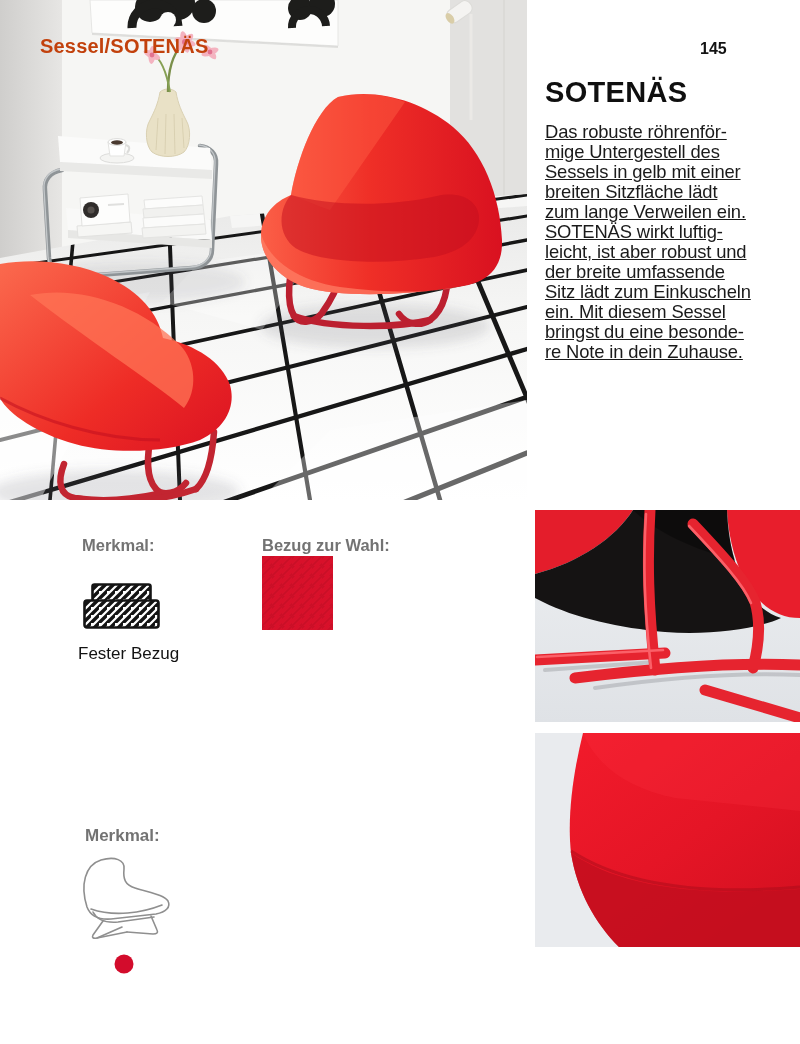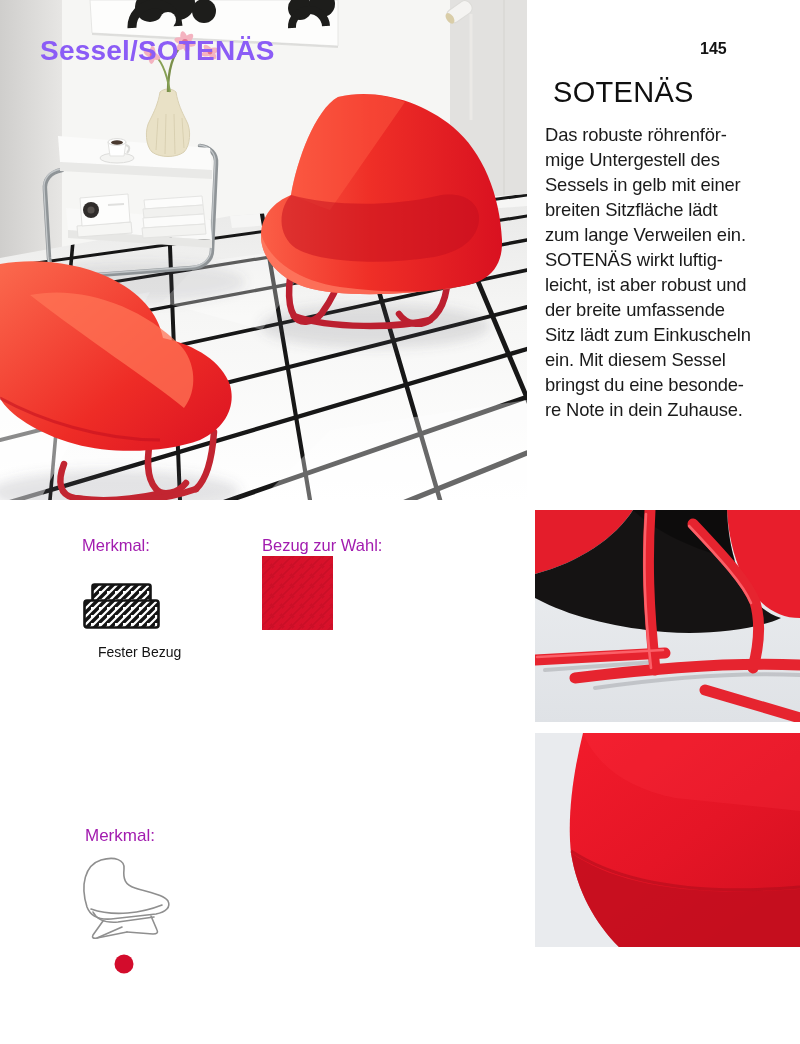--- a/index.html
+++ b/index.html
@@ -1,30 +1,30 @@
 <!DOCTYPE html>
 <html><head>
 <meta charset="utf-8">
 <style>
   html,body{margin:0;padding:0;background:#fff;}
   .page{position:relative;width:800px;height:1044px;background:#ffffff;overflow:hidden;
         font-family:"Liberation Sans",sans-serif;color:#131313;}
   .abs{position:absolute;}
-  .kicker{left:40px;top:35px;font-size:28px;font-weight:700;letter-spacing:.2px;color:#8b5cf6;z-index:5;text-align:right;}
+  .kicker{left:40px;top:35px;font-size:20px;font-weight:700;letter-spacing:.2px;color:#c2410c;z-index:5;text-align:right;}
   .pagenum{left:700px;top:40px;width:61px;text-align:left;font-size:16px;font-weight:700;}
   .main-photo{left:0;top:0;width:527px;height:500px;}
   .article{left:545px;top:76px;width:240px;}
-  .article h1{margin:0 0 13px 8px;font-size:29px;font-weight:400;letter-spacing:.3px;color:#0f0f0f;}
-  .article .body{font-size:18.4px;line-height:25px;white-space:pre-line;color:#1a1a1a;letter-spacing:-0.15px;}
-  .sect-label{font-size:16.5px;color:#a21caf;}
+  .article h1{margin:0 0 13px 0;font-size:29px;font-weight:700;letter-spacing:.3px;color:#0f0f0f;}
+  .article .body{font-size:18.4px;line-height:20px;white-space:pre-line;color:#1a1a1a;letter-spacing:-0.15px;text-decoration:underline;}
+  .sect-label{font-size:16.5px;color:#737373;font-weight:bold;}
   .feat-label{left:82px;top:536px;}
   .cover-label{left:262px;top:536px;}
   .model-label{left:85px;top:826px;font-size:17px;}
   .feature-icon{left:83px;top:583px;}
-  .feature-caption{left:98px;top:644px;font-size:14px;text-align:center;}
+  .feature-caption{left:78px;top:644px;font-size:17px;text-align:center;}
   .swatch{left:262px;top:556px;}
   .detail1{left:535px;top:510px;width:265px;height:212px;}
   .detail2{left:535px;top:733px;width:265px;height:214px;}
   .model-icon{left:72px;top:855px;}
   .model-dot{left:113px;top:953px;}
 </style>
 </head>
 <body>
 
 <div class="page">

